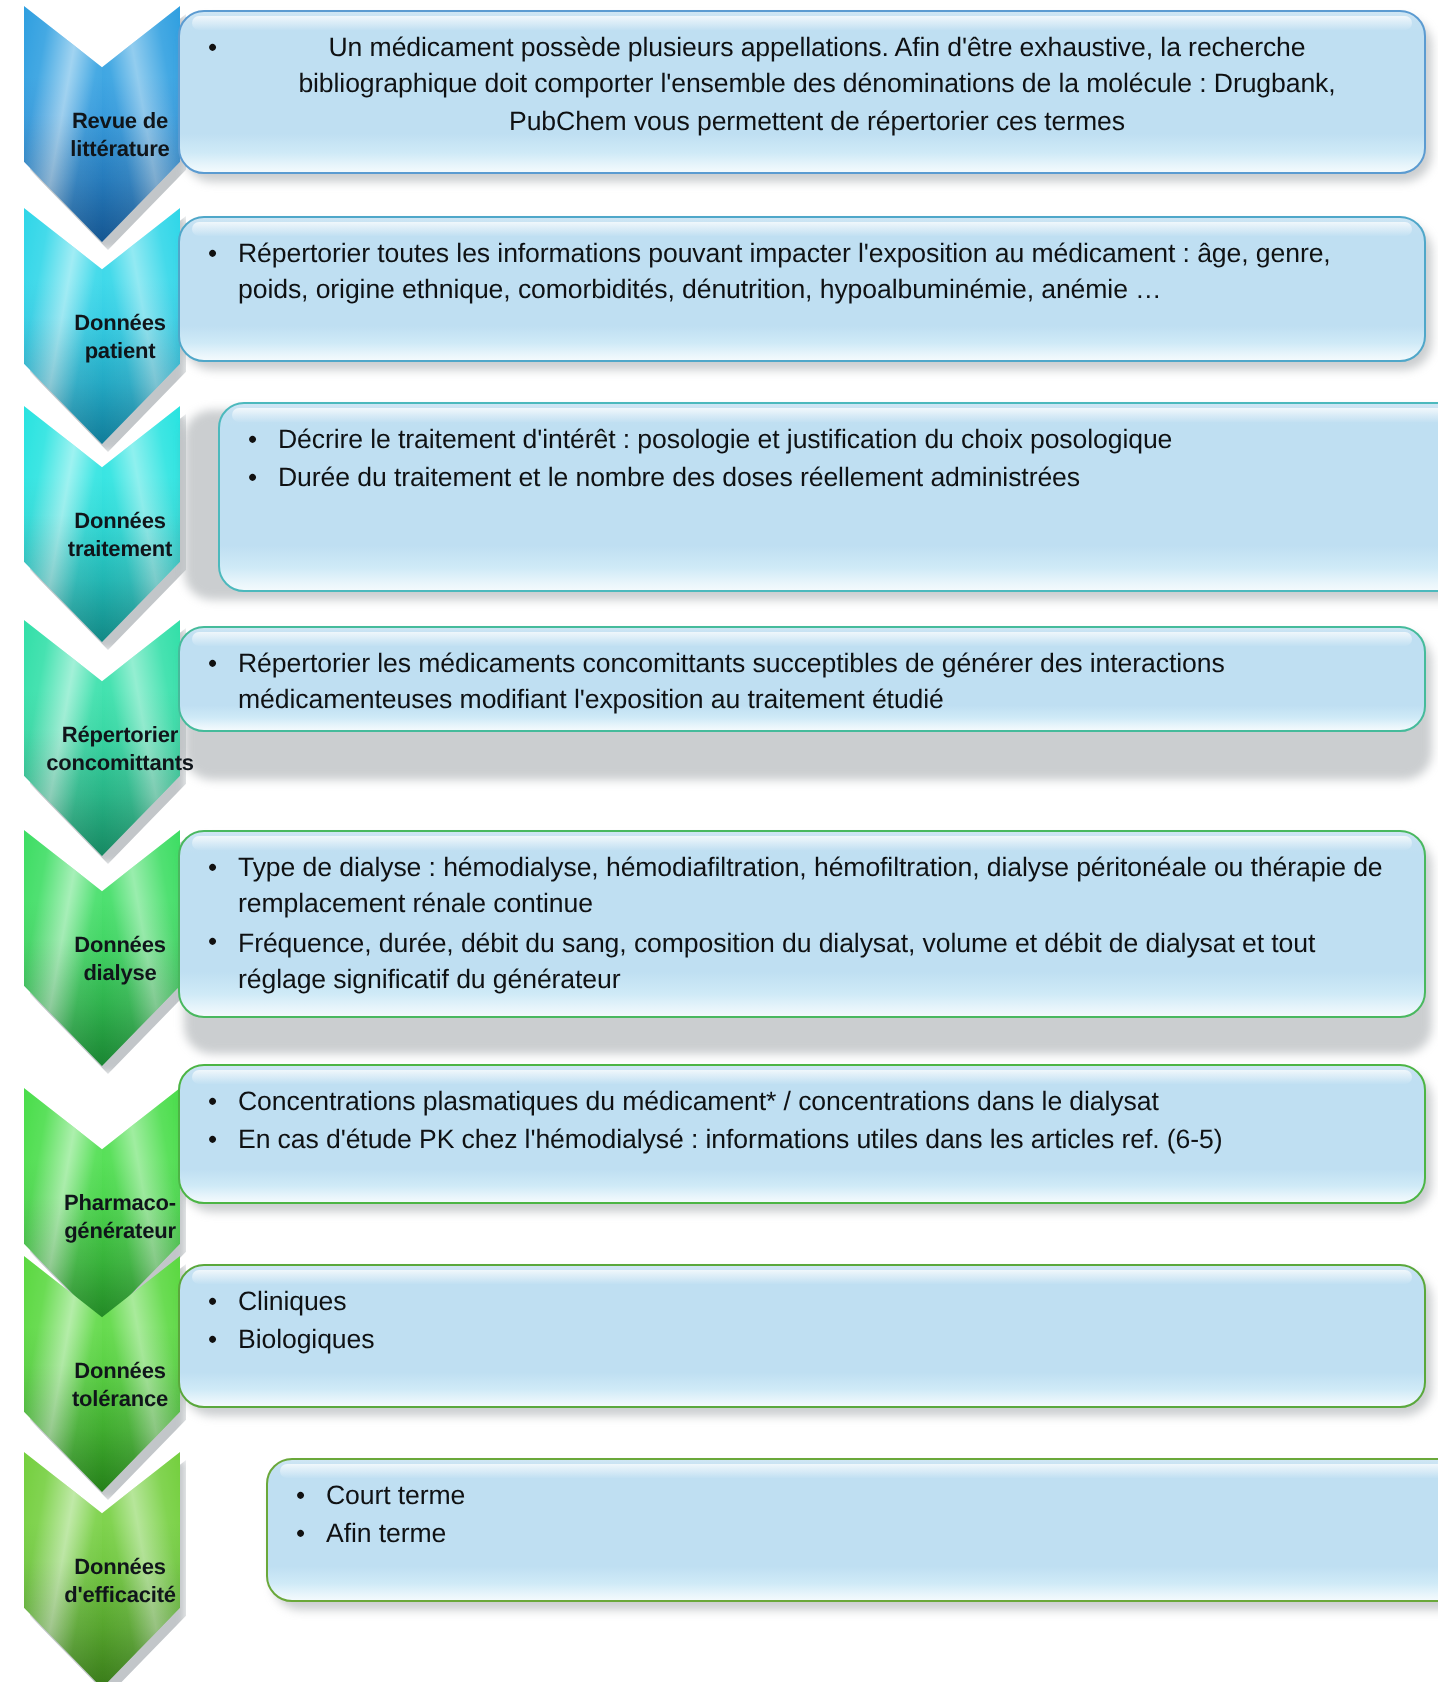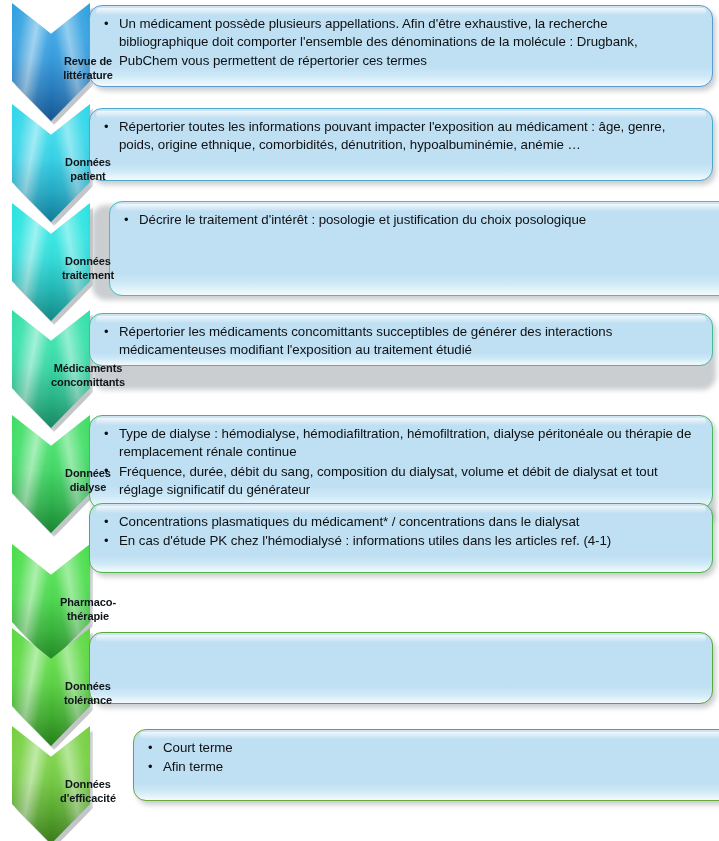--- a/index.html
+++ b/index.html
@@ -93,21 +93,20 @@
     left: 0;
     width: 96px;
     top: 52px;
     text-align: center;
     font-size: 11px;
     font-weight: bold;
     line-height: 13.5px;
     color: #10151a;
     letter-spacing: -0.1px;
     z-index: 4;
-    padding-left: 28px;
   }
   .chev-label span { display: block; }
 
   
   .box-wrap {
     position: absolute;
     left: 89px;
     width: 624px;
   }
   .box-shadow {
@@ -186,21 +185,21 @@
           <div class="chev-base" style="background: linear-gradient(rgb(47, 159, 224) 0%, rgb(47, 159, 224) 30%, rgb(28, 116, 196) 100%);"></div>
           <div class="chev-sheenL"></div>
           <div class="chev-sheenR"></div>
           <div class="chev-shade"></div>
         </div>
         <div class="chev-label">
           <span>Revue de</span>
           <span>littérature</span>
         </div>
       </div>
-      <div class="box-wrap" style="top: 5px; height: 82px;">
+      <div class="box-wrap" style="top: 5px; height: 82px; text-align: center;">
         <div class="box-shadow"></div>
         <div class="box" style="height: 82px; border-color: rgb(91, 155, 209);">
           <div class="box-inner">
             <ul class="bullets">
               <li>Un médicament possède plusieurs appellations. Afin d'être exhaustive, la recherche bibliographique doit comporter l'ensemble des dénominations de la molécule : Drugbank, PubChem vous permettent de répertorier ces termes</li>
             </ul>
           </div>
         </div>
       </div>
     </div>
@@ -242,36 +241,37 @@
           <span>Données</span>
           <span>traitement</span>
         </div>
       </div>
       <div class="box-wrap" style="top: 201px; height: 95px; padding-left: 20px;">
         <div class="box-shadow"></div>
         <div class="box" style="height: 95px; border-color: rgb(76, 185, 189);">
           <div class="box-inner">
             <ul class="bullets">
               <li>Décrire le traitement d'intérêt : posologie et justification du choix posologique</li>
+              <li>Durée du traitement et le nombre des doses réellement administrées</li>
             </ul>
           </div>
         </div>
       </div>
     </div>
     <div class="stage" style="top: 0px;">
       <div class="chev-wrap" style="top: 310px;">
         <div class="chev-drop"></div>
         <div class="chev">
           <div class="chev-base" style="background: linear-gradient(rgb(50, 223, 168) 0%, rgb(50, 223, 168) 30%, rgb(30, 184, 132) 100%);"></div>
           <div class="chev-sheenL"></div>
           <div class="chev-sheenR"></div>
           <div class="chev-shade"></div>
         </div>
         <div class="chev-label">
-          <span>Médicaments</span>
+          <span>Répertorier</span>
           <span>concomittants</span>
         </div>
       </div>
       <div class="box-wrap" style="top: 313px; height: 73px;">
         <div class="box-shadow"></div>
         <div class="box" style="height: 53px; border-color: rgb(69, 187, 155);">
           <div class="box-inner">
             <ul class="bullets">
               <li>Répertorier les médicaments concomittants succeptibles de générer des interactions médicamenteuses modifiant l'exposition au traitement étudié</li>
             </ul>
@@ -309,30 +309,30 @@
       <div class="chev-wrap" style="top: 544px;">
         <div class="chev-drop"></div>
         <div class="chev">
           <div class="chev-base" style="background: linear-gradient(rgb(73, 221, 74) 0%, rgb(73, 221, 74) 30%, rgb(44, 180, 48) 100%);"></div>
           <div class="chev-sheenL"></div>
           <div class="chev-sheenR"></div>
           <div class="chev-shade"></div>
         </div>
         <div class="chev-label">
           <span>Pharmaco-</span>
-          <span>thérapie</span>
-        </div>
-      </div>
-      <div class="box-wrap" style="top: 503px; height: 70px;">
+          <span>générateur</span>
+        </div>
+      </div>
+      <div class="box-wrap" style="top: 532px; height: 70px;">
         <div class="box-shadow"></div>
         <div class="box" style="height: 70px; border-color: rgb(76, 181, 69);">
           <div class="box-inner">
             <ul class="bullets">
               <li>Concentrations plasmatiques du médicament*  / concentrations dans le dialysat</li>
-              <li>En cas d'étude PK chez l'hémodialysé : informations utiles dans les articles ref. (4-1)</li>
+              <li>En cas d'étude PK chez l'hémodialysé : informations utiles dans les articles ref. (6-5)</li>
             </ul>
           </div>
         </div>
       </div>
     </div>
     <div class="stage" style="top: 0px;">
       <div class="chev-wrap" style="top: 628px;">
         <div class="chev-drop"></div>
         <div class="chev">
           <div class="chev-base" style="background: linear-gradient(rgb(90, 216, 64) 0%, rgb(90, 216, 64) 30%, rgb(50, 173, 34) 100%);"></div>
@@ -343,20 +343,22 @@
         <div class="chev-label">
           <span>Données</span>
           <span>tolérance</span>
         </div>
       </div>
       <div class="box-wrap" style="top: 632px; height: 72px;">
         <div class="box-shadow"></div>
         <div class="box" style="height: 72px; border-color: rgb(90, 168, 60);">
           <div class="box-inner">
             <ul class="bullets">
+              <li>Cliniques</li>
+              <li>Biologiques</li>
             </ul>
           </div>
         </div>
       </div>
     </div>
     <div class="stage" style="top: 0px;">
       <div class="chev-wrap" style="top: 726px;">
         <div class="chev-drop"></div>
         <div class="chev">
           <div class="chev-base" style="background: linear-gradient(rgb(116, 207, 62) 0%, rgb(116, 207, 62) 30%, rgb(76, 165, 33) 100%);"></div>

